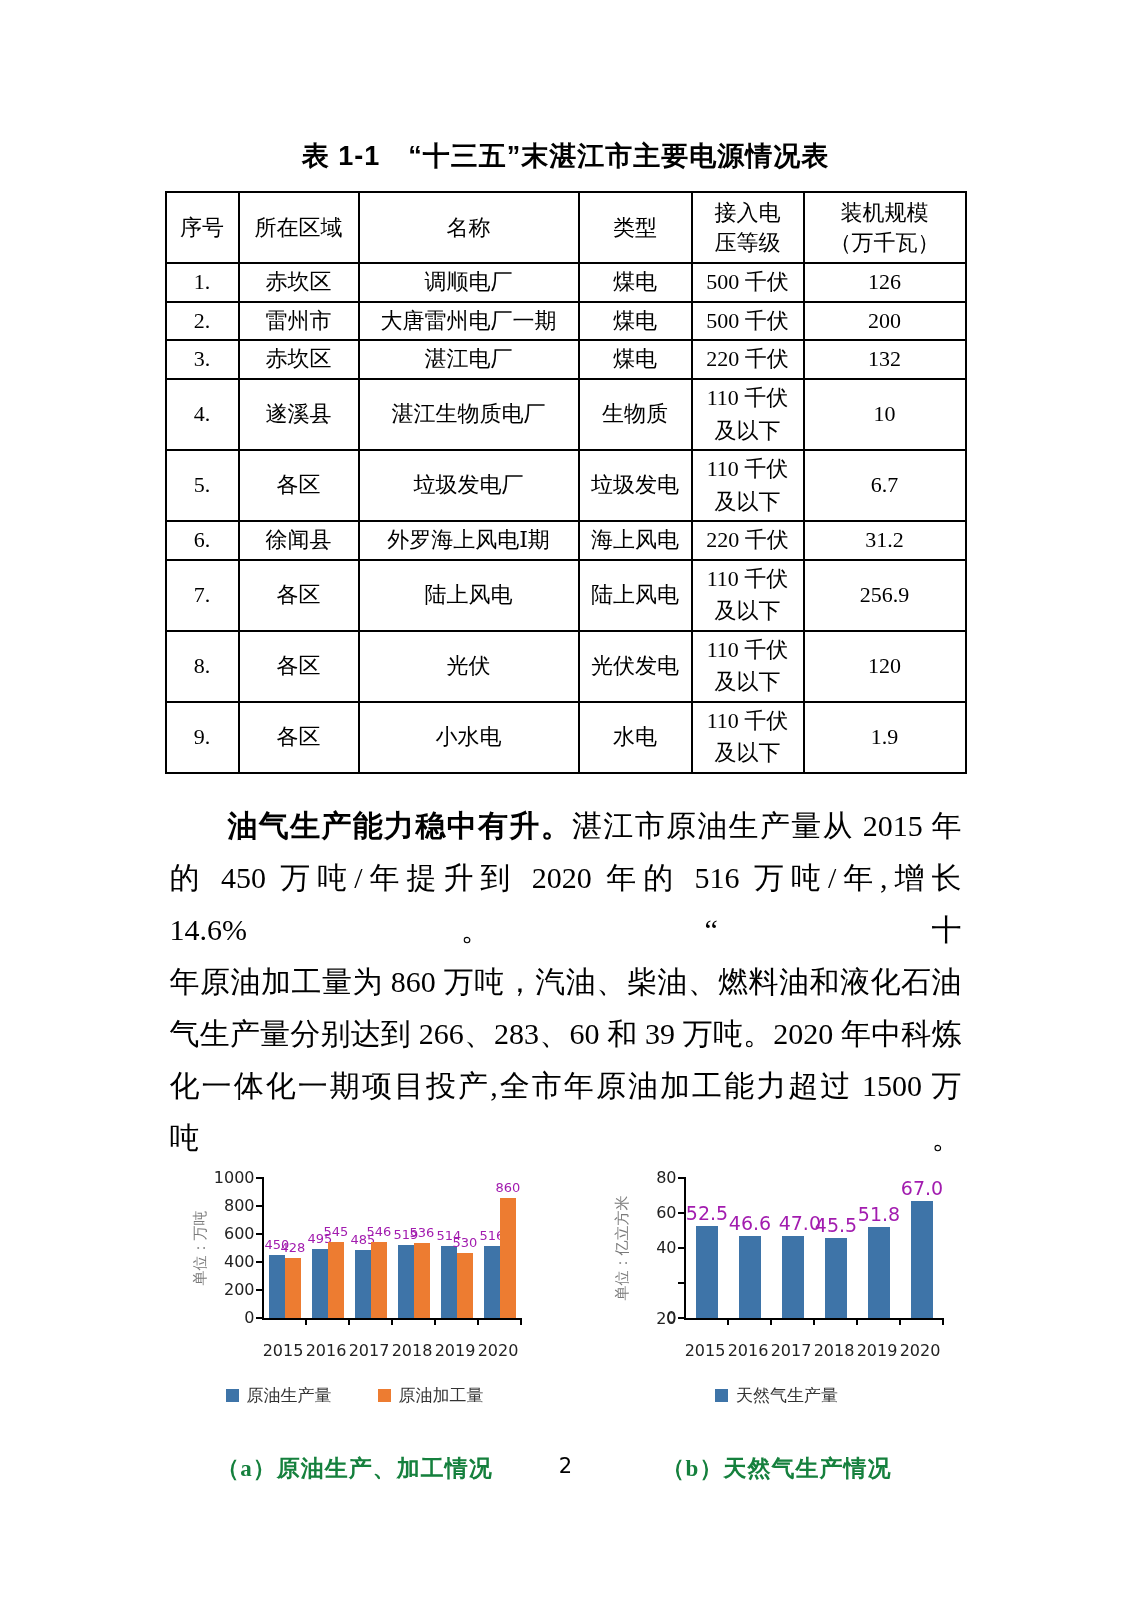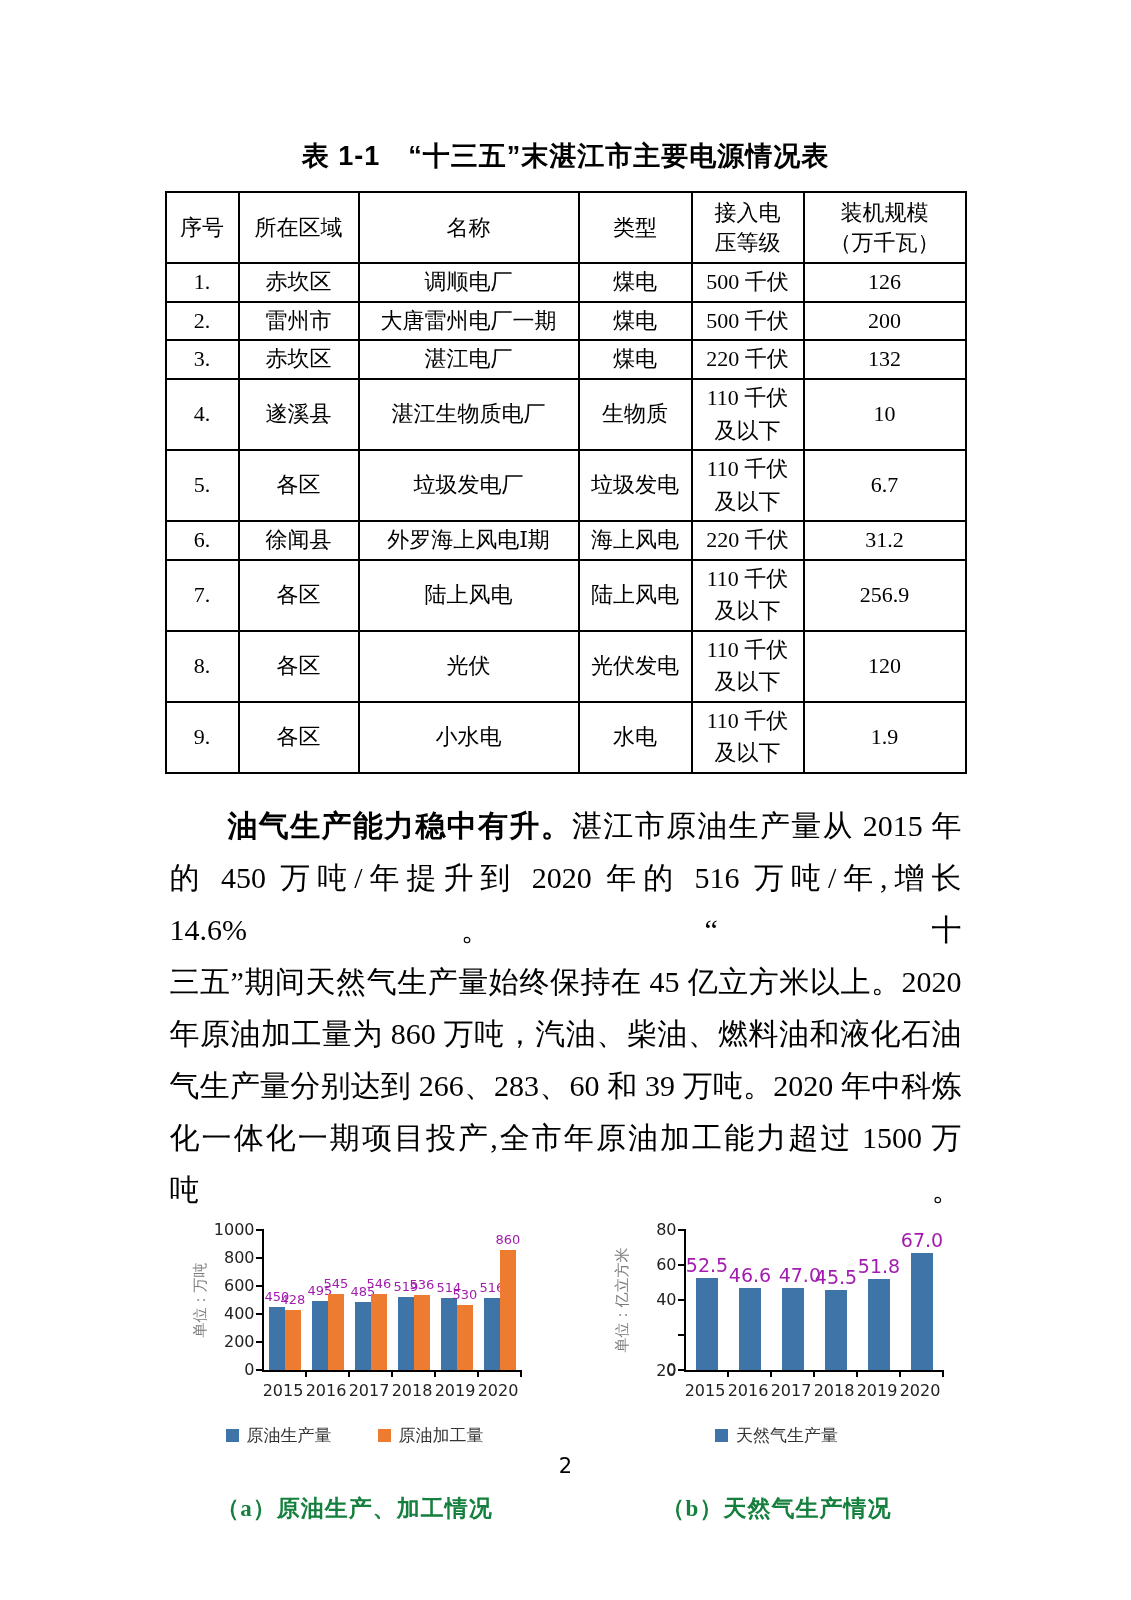--- a/index.html
+++ b/index.html
@@ -41,21 +41,21 @@
     font-family:"DejaVu Sans","Liberation Sans",sans-serif;font-size:16px;color:#222;}
   .yticks span{position:absolute;right:7px;}
   .plotwrap{position:relative;}
   .plot{position:relative;width:258px;height:140px;
     border-left:2px solid #000;border-bottom:2px solid #000;}
   .bar{position:absolute;bottom:0;}
   .vlabel{position:absolute;width:56px;text-align:center;
     font-family:"DejaVu Sans","Liberation Sans",sans-serif;color:#a21caf;}
   .ymark{position:absolute;width:8px;height:2px;background:#000;left:-8px;}
   .xmark{position:absolute;width:2px;height:7px;background:#000;bottom:-7px;}
-  .xlabels{display:flex;width:258px;margin-top:9px;
+  .xlabels{display:flex;width:258px;margin-top:21px;
     font-family:"DejaVu Sans","Liberation Sans",sans-serif;font-size:16px;color:#222;}
   .xlabels span{flex:1;text-align:center;}
   .legend{display:flex;gap:46px;margin-top:24px;align-items:center;
     font-size:17px;color:#333;}
   .legend-item{display:flex;align-items:center;}
   .legend-swatch{width:13px;height:13px;display:inline-block;margin-right:8px;}
   .caption{margin-top:46px;font-size:23px;font-weight:600;color:#15803d;letter-spacing:1px;}
   .page-number{position:absolute;bottom:122px;left:0;right:0;text-align:center;
     font-size:21px;color:#000;font-family:"DejaVu Sans","Liberation Sans",sans-serif;}
 </style>
@@ -164,21 +164,20 @@
           <td>110 千伏
 及以下</td>
           <td>1.9</td>
         </tr>
       </tbody>
   </table>
 
   <div class="body-paragraph" id="body-paragraph">
       <div class="pline first"><b>油气生产能力稳中有升。</b>湛江市原油生产量从 2015 年</div>
       <div class="pline">的 450 万吨/年提升到 2020 年的 516 万吨/年,增长 14.6%。“十</div>
-      <div class="pline">三五”期间天然气生产量始终保持在 45 亿立方米以上。2020</div>
       <div class="pline">年原油加工量为 860 万吨，汽油、柴油、燃料油和液化石油</div>
       <div class="pline">气生产量分别达到 266、283、60 和 39 万吨。2020 年中科炼</div>
       <div class="pline">化一体化一期项目投产,全市年原油加工能力超过 1500 万吨。</div>
     </div>
 
   <div class="figures">
     <figure class="fig" id="fig-0" style="margin:0;">
       <div class="chart">
         <div class="ylabel">
             <span class="ylabel-text">单位：万吨</span>

